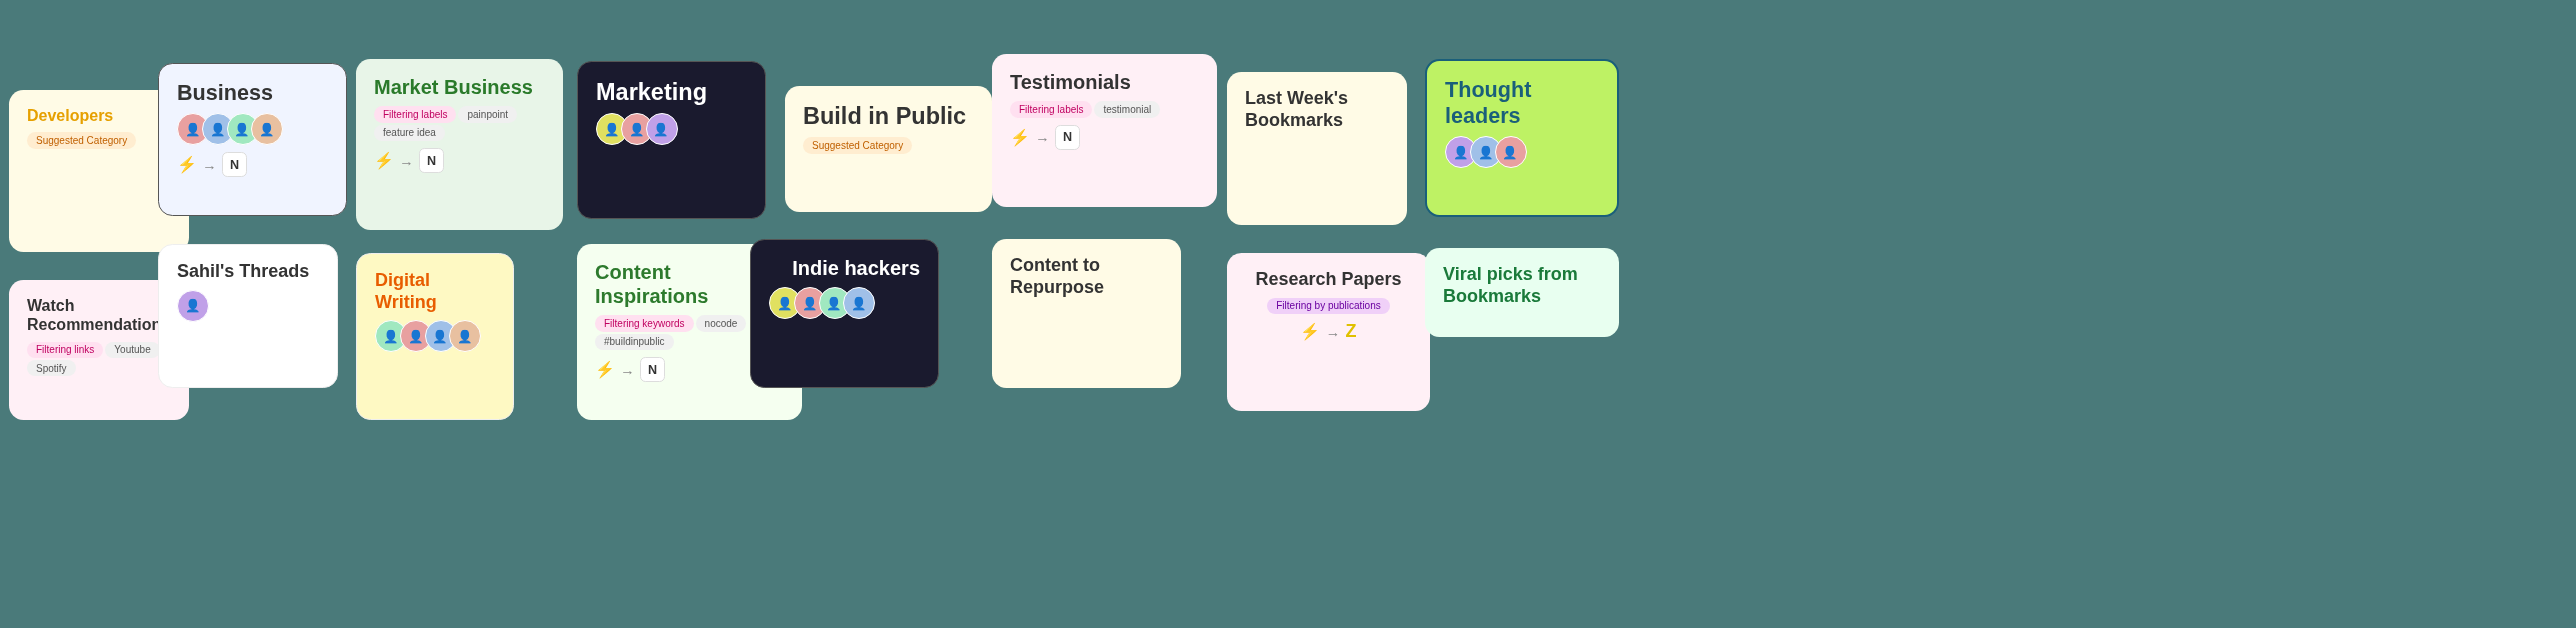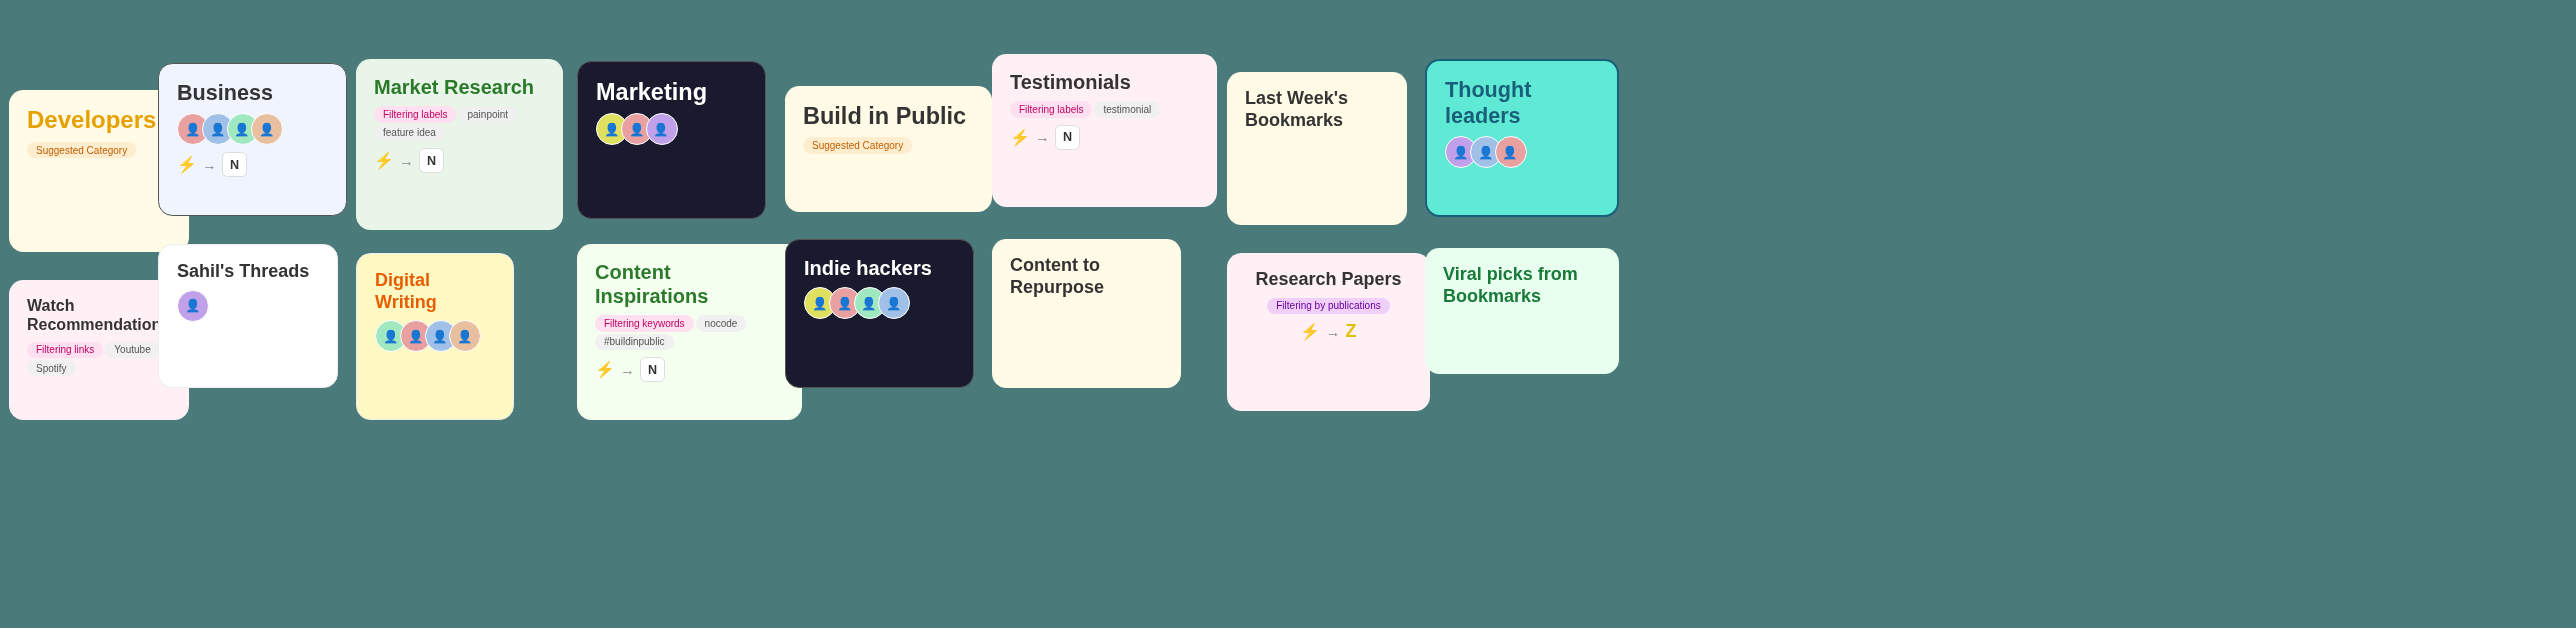--- a/index.html
+++ b/index.html
@@ -18,21 +18,21 @@
     .card {
       position: absolute;
       border-radius: 14.4px;
       padding: 16px 18px;
       display: flex;
       flex-direction: column;
       gap: 7.2px;
     }
     .card-title {
       font-weight: 700;
-      font-size: 24px;
+      font-size: 16px;
       line-height: 1.2;
     }
     .badge {
       display: inline-block;
       border-radius: 18px;
       padding: 2.7px 9px;
       font-size: 10px;
       font-weight: 500;
     }
     .badges-row {
@@ -146,22 +146,22 @@
     .card-build-in-public {
       background: #fffbe6;
       left: 785px; top: 86px;
       width: 207px; height: 126px;
     }
     .card-build-in-public .card-title { color: #333; font-size: 23.5px; }
 
     .card-indie {
       background: #1a1a2e;
       border: 1.8px solid #555;
-      left: 785px; top: 239px;
-      width: 189px; height: 149px;
+      left: 750px; top: 239px;
+      width: 189px; height: 149px; text-align: right;
     }
     .card-indie .card-title { color: white; font-size: 20px; }
 
     .card-testimonials {
       background: #fff0f6;
       left: 992px; top: 54px;
       width: 225px; height: 153px;
     }
     .card-testimonials .card-title { color: #333; font-size: 20px; }
 
@@ -180,31 +180,31 @@
     .card-last-week .card-title { color: #333; font-size: 18px; }
 
     .card-research {
       background: #fff0f6;
       left: 1227px; top: 253px;
       width: 203px; height: 158px; align-items: center;
     }
     .card-research .card-title { color: #333; font-size: 18px; }
 
     .card-thought-leaders {
-      background: #5eead4;
+      background: #bef264;
       border: 2.3px solid #1a5f7a;
       left: 1425px; top: 59px;
       width: 194px; height: 158px;
     }
     .card-thought-leaders .card-title { color: #1a5f7a; font-size: 21.6px; }
 
     .card-viral {
       background: #e8fff0;
       left: 1425px; top: 248px;
-      width: 194px; height: 126px;
+      width: 194px; height: 89px;
     }
     .card-viral .card-title { color: #1a7a3a; font-size: 18px; }
 
     
     .badge-orange { background: #ffedd0; color: #c06000; }
     .badge-pink { background: #ffe0f0; color: #c00060; }
     .badge-gray { background: #f0f0f0; color: #555; }
     .badge-purple { background: #f0d0f8; color: #6a00a0; }
 
     
@@ -251,21 +251,21 @@
   </div>
 
   <div class="card card-sahil">
     <span class="card-title">Sahil's Threads</span>
     <div class="avatars-row">
       <div class="avatar av5">👤</div>
     </div>
   </div>
 
   <div class="card card-market">
-    <span class="card-title">Market Research</span>
+    <span class="card-title">Market Business</span>
     <div class="badges-row">
       <span class="badge badge-pink">Filtering labels</span>
       <span class="badge badge-gray">painpoint</span>
       <span class="badge badge-gray">feature idea</span>
     </div>
     <div class="flow-row">
       <span class="lightning">⚡</span>
       <span class="arrow">→</span>
       <div class="notion-icon">N</div>
     </div>

